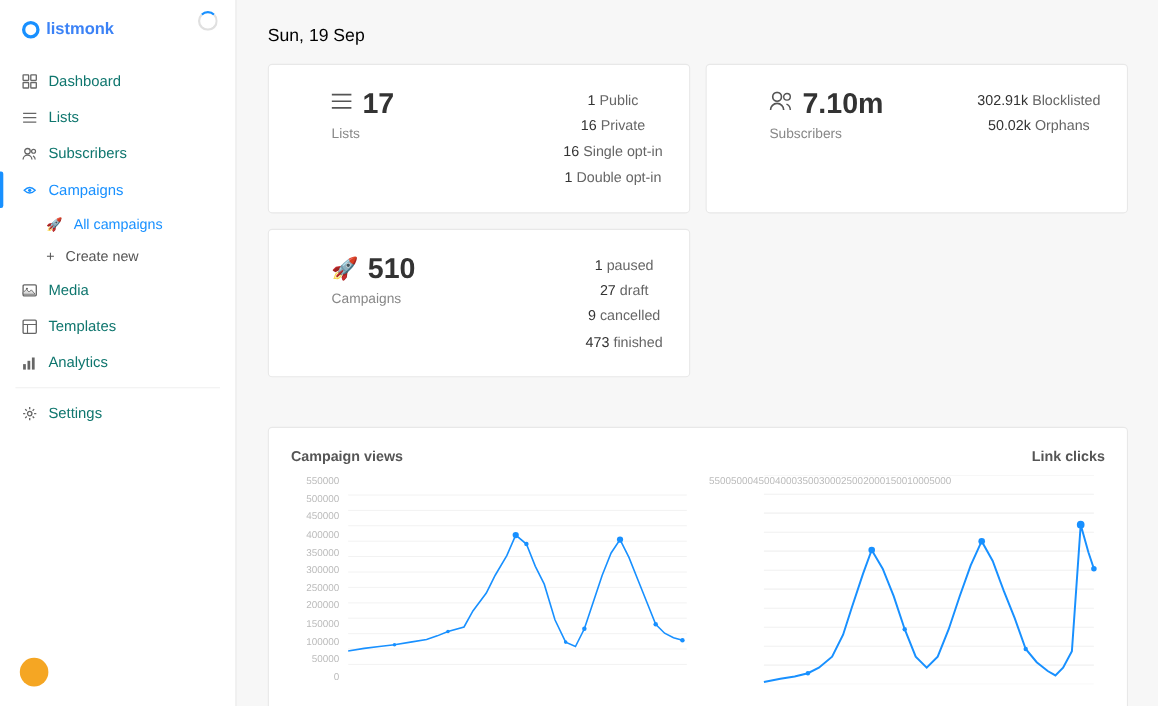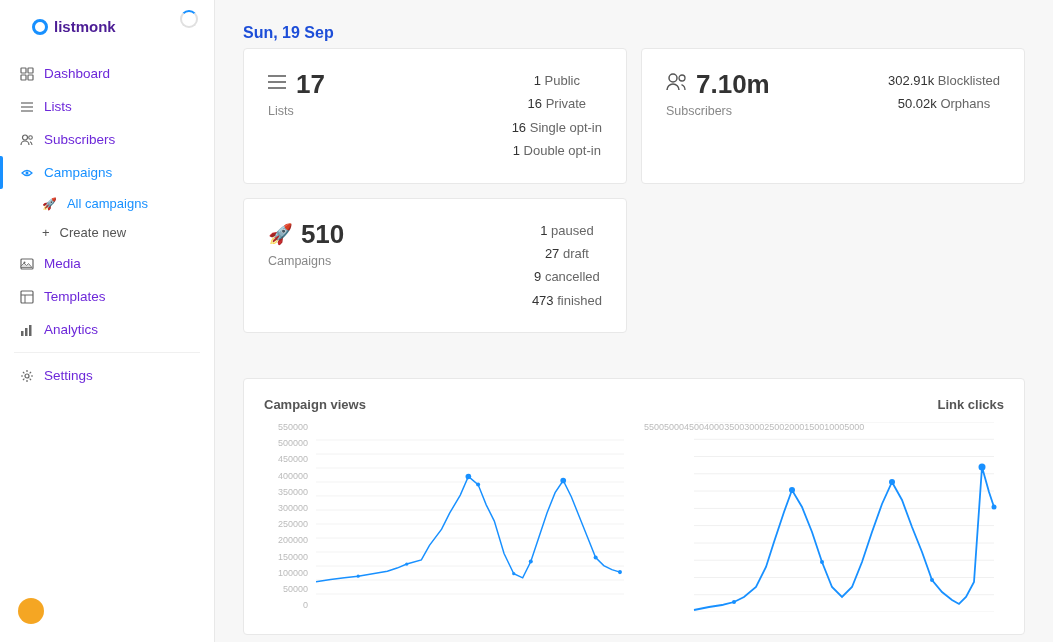--- a/index.html
+++ b/index.html
@@ -10,43 +10,43 @@
       width: 215px;
       background: #fff;
       border-right: 1px solid #e8e8e8;
       display: flex;
       flex-direction: column;
       position: relative;
       flex-shrink: 0;
       overflow: hidden;
     }
     .sidebar-logo {
-      padding: 18px 32px 14px;
+      padding: 18px 20px 14px;
       display: flex;
       align-items: center;
       gap: 6px;
       font-size: 15px;
       font-weight: 600;
-      color: #4c1d95;
+      color: #3b82f6;
       text-align: center;
     }
     .logo-circle {
       width: 16px; height: 16px;
       border-radius: 50%;
       border: 3px solid #1890ff;
       display: inline-block;
     }
     .sidebar-nav { flex: 1; padding: 8px 0; }
     .nav-item {
       display: flex;
       align-items: center;
       gap: 10px;
       padding: 9px 20px;
       font-size: 13.5px;
-      color: #6d28d9;
+      color: #0f766e;
       cursor: pointer;
     }
     .nav-item.active { color: #1890ff; }
     .nav-item .nav-icon { width: 14px; height: 14px; display: flex; align-items: center; justify-content: center; flex-shrink: 0; }
     .nav-sub-item {
       display: flex;
       align-items: center;
       gap: 10px;
       padding: 7px 20px 7px 42px;
       font-size: 13px;
@@ -65,23 +65,23 @@
 
     
     .main {
       flex: 1;
       background: #f7f7f7;
       overflow-y: auto;
       padding: 24px 28px;
     }
     .page-date {
       font-size: 16px;
-      font-weight: 700;
-      color: #1d4ed8;
-      margin-bottom: 6px;
+      font-weight: 400;
+      color: #000000;
+      margin-bottom: 16px;
     }
 
     
     .stats-grid {
       display: grid;
       grid-template-columns: 1fr 1fr;
       gap: 14px;
       margin-bottom: 20px;
     }
     .stat-card {
@@ -91,20 +91,21 @@
       padding: 20px 24px;
       min-height: 90px;
     }
     .stat-card-inner {
       display: flex;
       align-items: flex-start;
       gap: 0;
     }
     .stat-main {
       flex: 1;
+      margin-left: 33px;
     }
     .stat-number {
       font-size: 26px;
       font-weight: 600;
       color: #333;
       display: flex;
       align-items: center;
       gap: 8px;
     }
     .stat-number .stat-icon { font-size: 20px; color: #666; }

